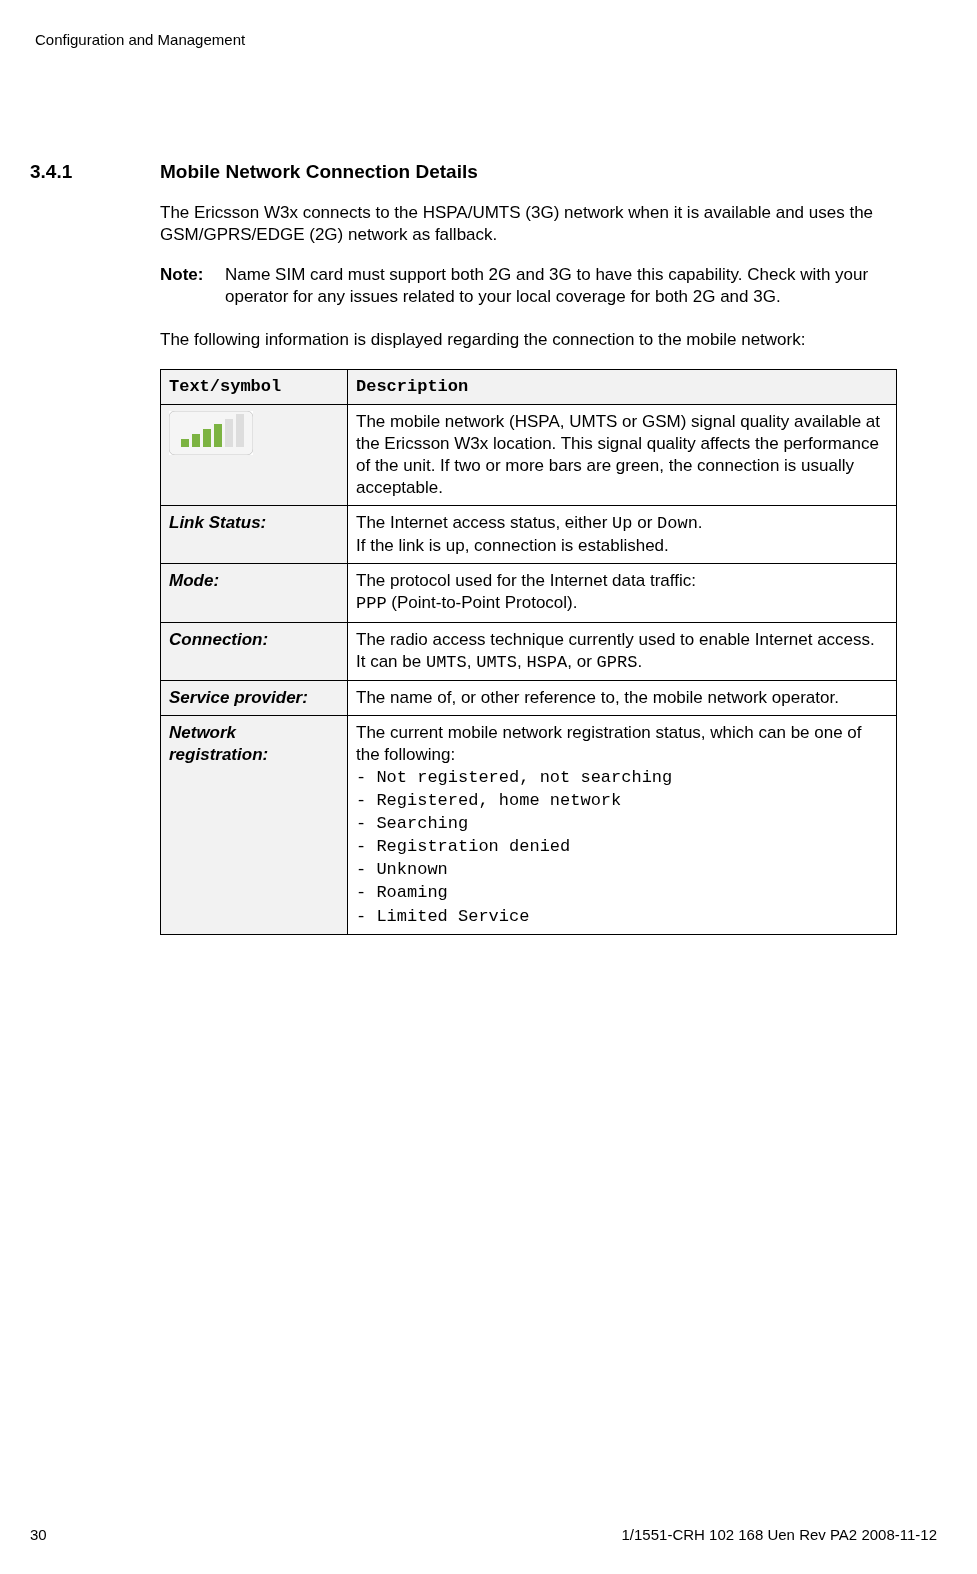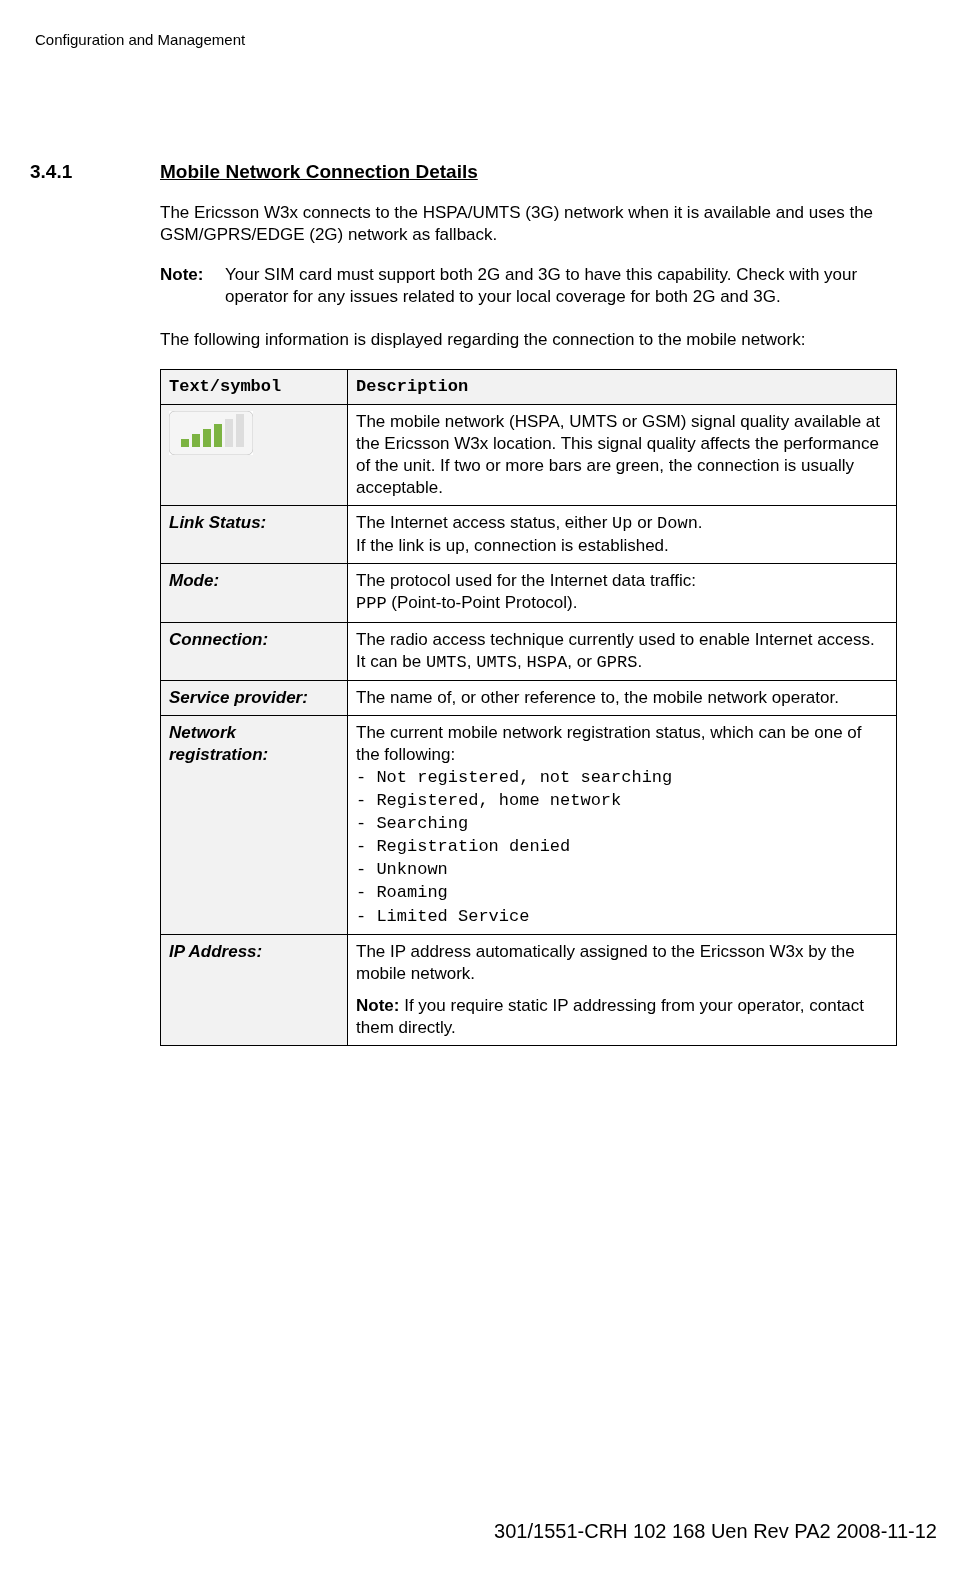--- a/index.html
+++ b/index.html
@@ -33,21 +33,20 @@
   }
   .sec-num {
     position: absolute;
     left: 30px;
     font-size: 19px;
     font-weight: bold;
   }
   .sec-title {
     font-size: 19px;
     font-weight: bold;
-    text-decoration: underline;
   }
   .para {
     margin-bottom: 18px;
   }
   .note-row {
     display:flex;
     margin-bottom: 18px;
   }
   .note-label {
     font-weight: bold;
@@ -86,42 +85,42 @@
     display:inline-block;
     background:#fff;
     padding:0;
   }
   .signal-icon svg { display:block; }
   .footer {
     position:absolute;
     bottom:30px;
     left:30px;
     right:40px;
-    font-size:20px;
+    font-size:15px;
     display:flex;
-    justify-content:flex-end;
+    justify-content:space-between;
   }
 </style>
 </head>
 <body>
 
 <div class="page">
   <div class="running-header">Configuration and Management</div>
 
   <div class="content">
     <div class="section-row">
       <span class="sec-num">3.4.1</span>
       <span class="sec-title">Mobile Network Connection Details</span>
     </div>
 
     <div class="para">The Ericsson W3x connects to the HSPA/UMTS (3G) network when it is available and uses the GSM/GPRS/EDGE (2G) network as fallback.</div>
 
     <div class="note-row">
       <div class="note-label">Note:</div>
-      <div>Your SIM card must support both 2G and 3G to have this capability. Check with your operator for any issues related to your local coverage for both 2G and 3G.</div>
+      <div>Name SIM card must support both 2G and 3G to have this capability. Check with your operator for any issues related to your local coverage for both 2G and 3G.</div>
     </div>
 
     <div class="para" style="margin-top:20px;">The following information is displayed regarding the connection to the mobile network:</div>
 
 
     <table class="det">
       <tbody>
           <tr>
         <th>Text/symbol</th>
         <th>Description</th>
@@ -172,27 +171,20 @@
           <span>The current mobile network registration status, which can be one of the following:</span><br>
           <span class="mono">- Not registered, not searching</span><br>
           <span class="mono">- Registered, home network</span><br>
           <span class="mono">- Searching</span><br>
           <span class="mono">- Registration denied</span><br>
           <span class="mono">- Unknown</span><br>
           <span class="mono">- Roaming</span><br>
           <span class="mono">- Limited Service</span>
         </td>
       </tr>
-      <tr>
-        <td>IP Address:</td>
-        <td>
-          <div style="margin-bottom:10px;">The IP address automatically assigned to the Ericsson W3x by the mobile network.</div>
-          <div><b>Note:</b><span> If you require static IP addressing from your operator, contact them directly.</span></div>
-        </td>
-      </tr>
     </tbody>
       </table>
   </div>
 </div>
 
 <div class="footer">
   <span>30</span>
   <span>1/1551-CRH 102 168 Uen Rev PA2  2008-11-12</span>
 </div>
 

